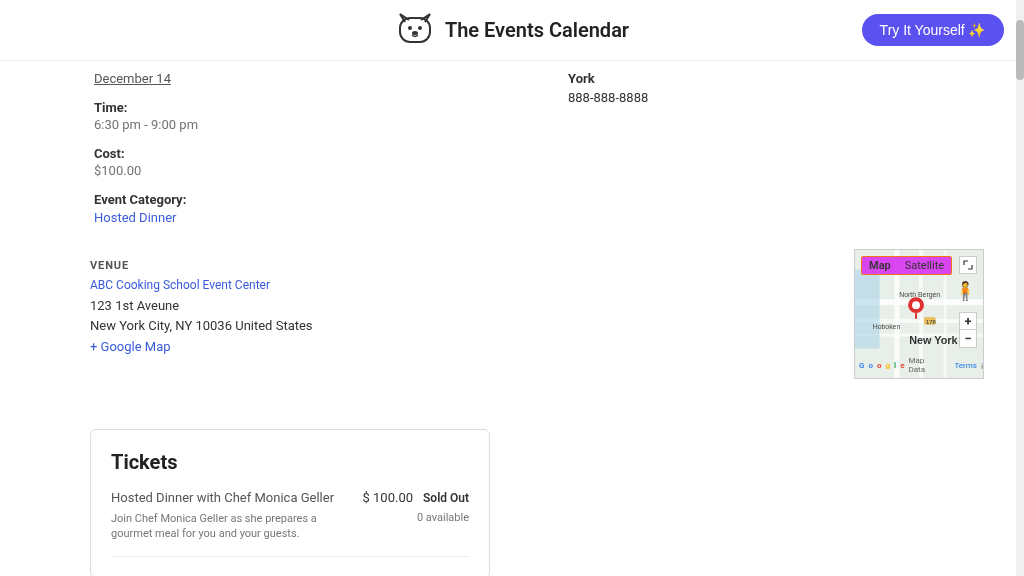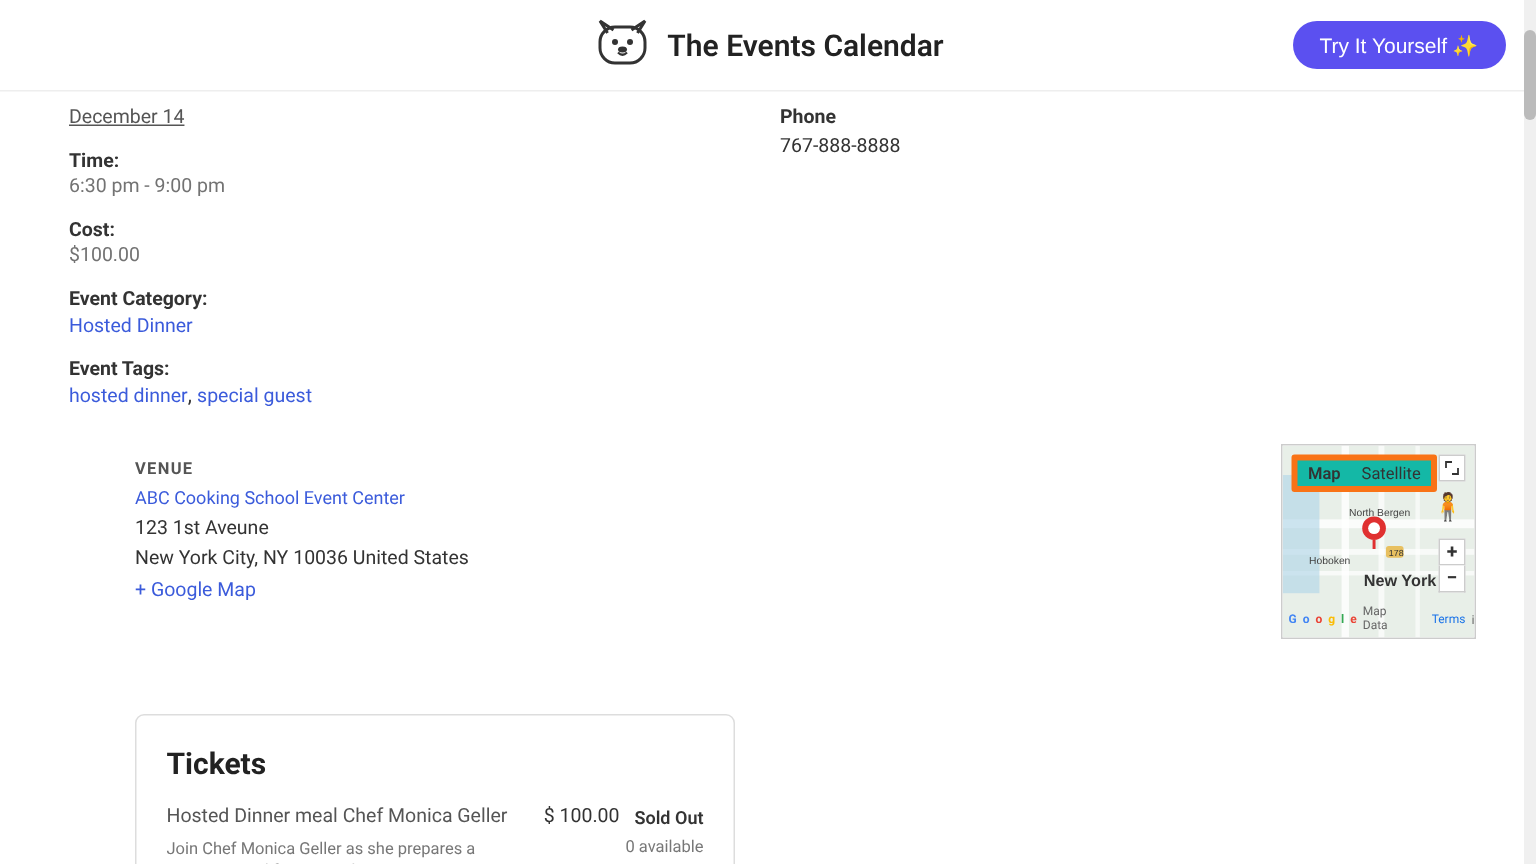--- a/index.html
+++ b/index.html
@@ -54,20 +54,21 @@
       display: flex;
       padding: 0;
       position: relative;
     }
 
     
     .left-col {
       width: 480px;
       padding: 10px 20px 20px 46px;
       flex-shrink: 0;
+      margin-left: 48px;
     }
 
     .date-line {
       color: #555;
       text-decoration: underline;
       font-size: 13px;
       margin-bottom: 14px;
     }
 
     .detail-block {
@@ -152,22 +153,22 @@
       margin-left: auto;
       margin-right: 20px;
     }
     
     .map-tabs {
       position: absolute;
       top: 6px;
       left: 6px;
       display: flex;
       gap: 0;
-      background: #14b8a6;
-      border: 4px solid #f97316;
+      background: #d946ef;
+      border: 1px solid #f97316;
       border-radius: 2px;
       overflow: hidden;
       font-size: 11px;
       z-index: 10;
     }
     .map-tab {
       padding: 2px 7px;
       cursor: pointer;
       color: #333;
       font-size: 11px;
@@ -348,31 +349,25 @@
     <div class="detail-block">
       <div class="detail-label">Cost:</div>
       <div class="detail-value">$100.00</div>
     </div>
 
     <div class="detail-block">
       <div class="detail-label">Event Category:</div>
       <a href="#" class="detail-link">Hosted Dinner</a>
     </div>
 
-    <div class="detail-block">
-      <div class="detail-label">Event Tags:</div>
-      <div>
-        <a href="#" class="detail-link">hosted dinner</a><span>, </span><a href="#" class="detail-link">special guest</a>
-      </div>
-    </div>
   </div>
 
   <div class="right-col">
-    <div class="phone-label">Phone</div>
-    <div class="phone-value">767-888-8888</div>
+    <div class="phone-label">York</div>
+    <div class="phone-value">888-888-8888</div>
   </div>
 </div>
 
 <div class="venue-section">
   <div class="venue-left">
     <div class="venue-label">VENUE</div>
     <a href="#" class="venue-name">ABC Cooking School Event Center</a>
     <div class="venue-address">123 1st Aveune</div>
     <div class="venue-address">New York City, NY 10036 United States</div>
     <a href="#" class="google-map-link">+ Google Map</a>
@@ -437,21 +432,21 @@
         <span style="font-size:8px;">ℹ</span>
       </div>
     </div>
   </div>
 </div>
 
 <div class="tickets-section">
   <div class="tickets-title">Tickets</div>
   <div class="ticket-row">
     <div class="ticket-header">
-      <span class="ticket-name">Hosted Dinner meal Chef Monica Geller</span>
+      <span class="ticket-name">Hosted Dinner with Chef Monica Geller</span>
       <div class="ticket-price-area">
         <span class="ticket-price">$ 100.00</span>
         <span class="ticket-sold-out">Sold Out</span>
       </div>
     </div>
     <div style="display:flex; justify-content: space-between; align-items: flex-start;">
       <div class="ticket-desc">Join Chef Monica Geller as she prepares a gourmet meal for you and your guests.</div>
       <div class="ticket-avail">0 available</div>
     </div>
   </div>

